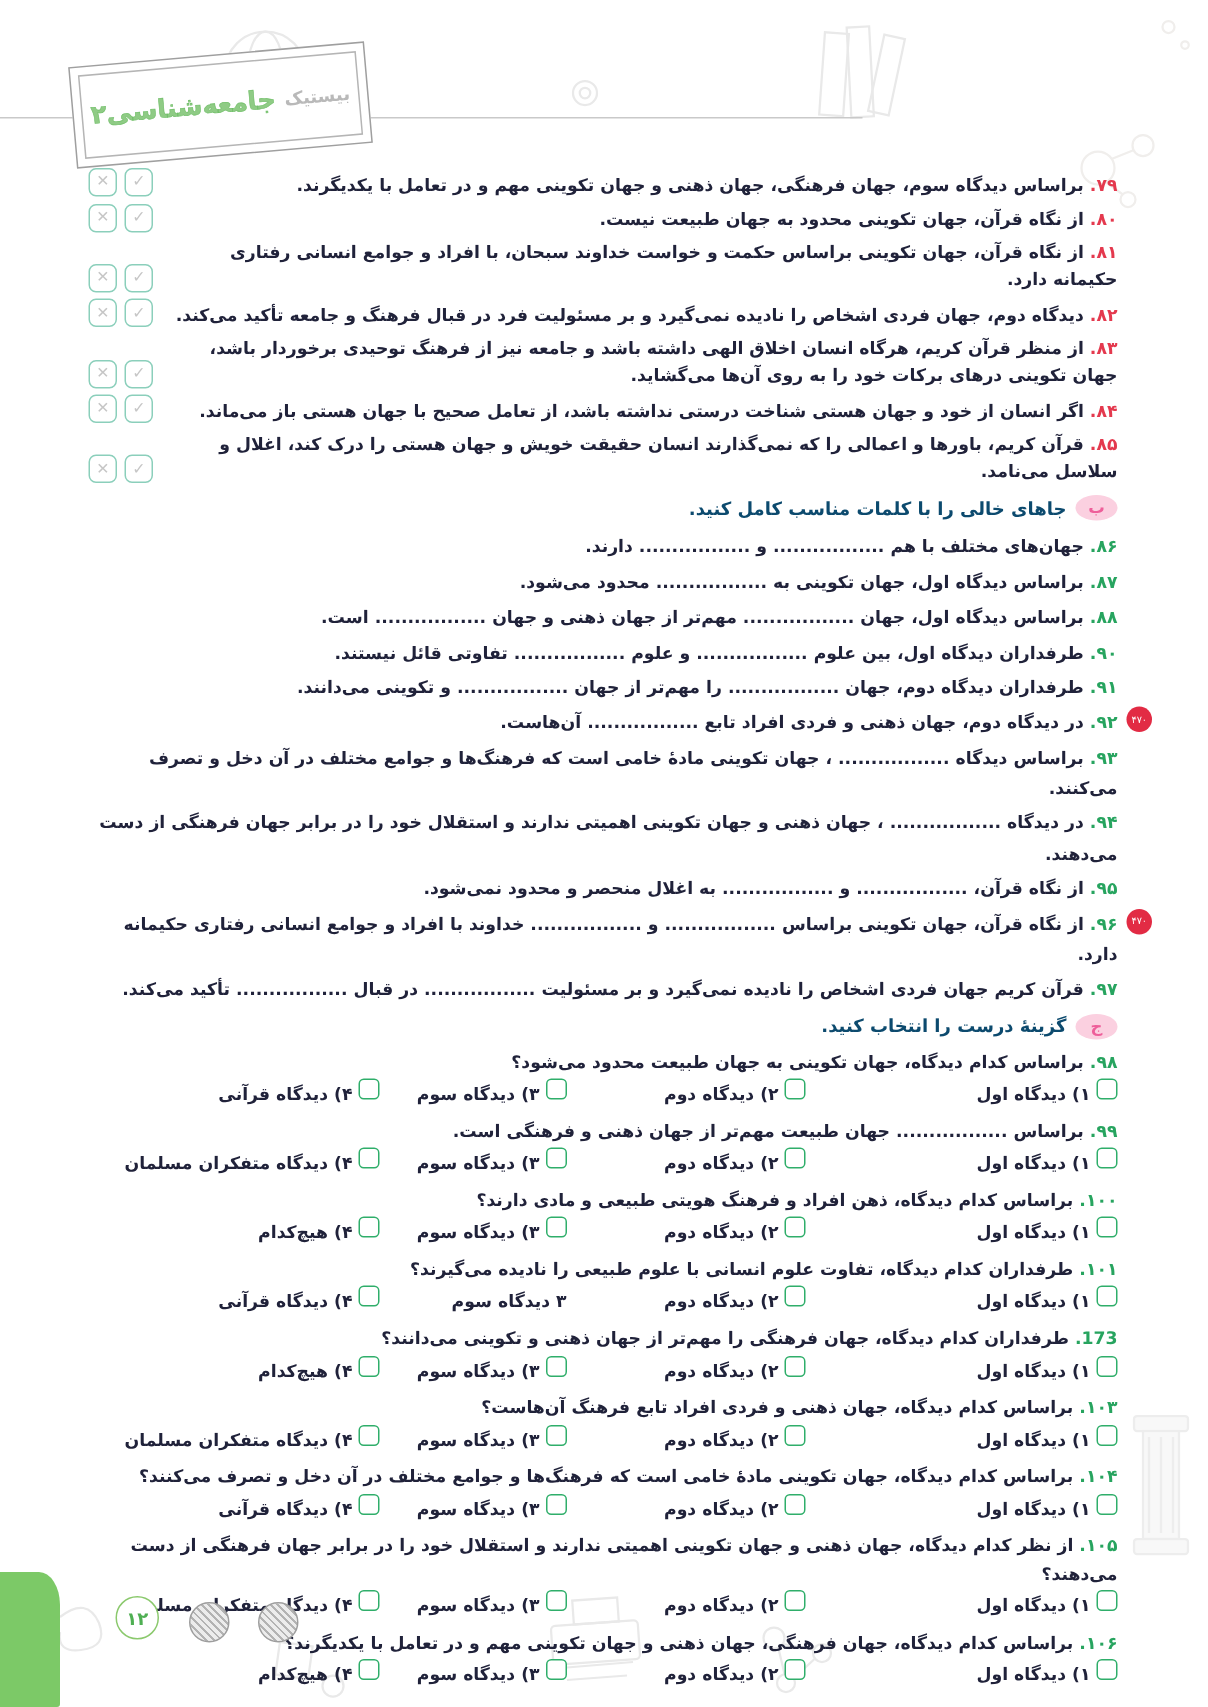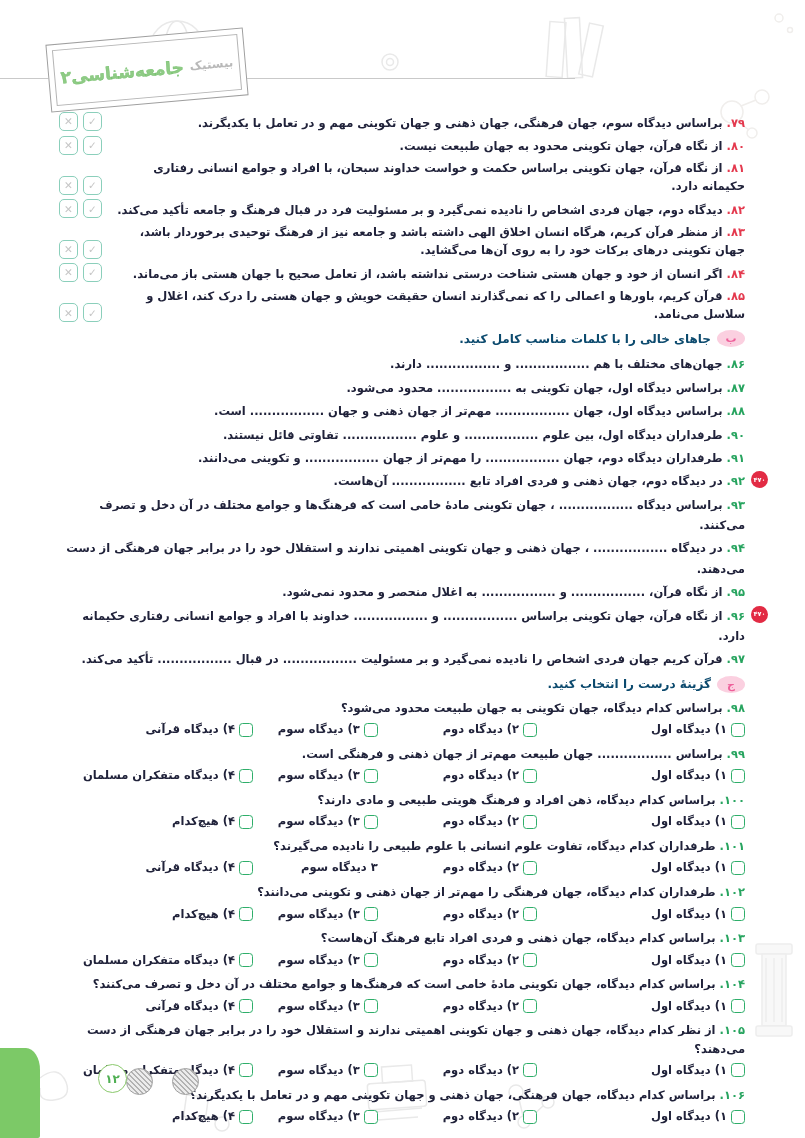--- a/index.html
+++ b/index.html
@@ -46,40 +46,40 @@
   .sec-badge{
     min-width:24px;height:17px;border-radius:50%;background:#fbd0e0;color:#ee5f9a;
     display:inline-flex;align-items:center;justify-content:center;
     font-size:11px;font-weight:bold;padding:0 2px;
   }
   .sec-title{color:#0c4a6e;font-size:12px;font-weight:bold;}
   
   .fill-row{position:relative;margin-bottom:3px;}
   .tag{
     position:absolute;right:-23px;top:1px;width:17px;height:17px;border-radius:50%;
-    background:#e22b44;color:#fff;font-size:6.5px;font-weight:bold;
+    background:#e22b44;color:#fff;font-size:6.5px;font-weight:normal;
     display:inline-flex;align-items:center;justify-content:center;letter-spacing:-.5px;
   }
   
   .mcq{margin-bottom:3px;}
   .mcq .qline{margin-bottom:2px;}
   .opts{display:grid;grid-template-columns:30% 23% 18% 29%;direction:rtl;margin-bottom:5px;align-items:center;}
-  .opt{display:flex;align-items:center;gap:4px;font-size:11.5px;font-weight:bold;line-height:1.8;}
+  .opt{display:flex;gap:4px;font-size:11.5px;font-weight:bold;line-height:1.8;}
   .optbox{
     width:12px;height:12px;min-width:12px;border:1.5px solid #2fae6a;border-radius:3.5px;background:#fff;display:inline-block;
   }
   
   .gray-circle{
     position:absolute;width:25px;height:25px;border-radius:50%;border:1px solid #9e9e9e;
     background:repeating-linear-gradient(45deg,#b3b3b3 0 1.3px,#ececec 1.3px 3.6px);
   }
   .page-circle{
     position:absolute;left:77px;top:1064px;width:27px;height:27px;border-radius:50%;
     border:1.6px solid #8bc96d;display:flex;align-items:center;justify-content:center;
-    color:#4faf53;font-size:12px;font-weight:bold;background:#fff;margin-left:21px;
+    color:#4faf53;font-size:12px;font-weight:bold;background:#fff;
   }
   .corner-block{
     position:absolute;left:0;top:1048px;width:40px;height:90px;background:#7cc967;
     border-radius:0 14px 2px 0 / 0 22px 2px 0;
   }
 </style>
 </head>
 <body>
 
 <svg class="deco" width="805" height="1138" viewBox="0 0 805 1138" fill="none" stroke="#e9e9e9" stroke-width="1.5">
@@ -471,21 +471,21 @@
 
             <div class="opt">
               <span class="optbox"></span>
               <span class="optlabel">۴) دیدگاه قرآنی</span>
             </div>
           </div>
       </div>
 
       <div class="mcq">
         <div class="qline">
-          <span class="qnum green">۱۰۲.</span>
+          <span class="qnum green">173.</span>
           <span class="qtext">طرفداران کدام دیدگاه، جهان فرهنگی را مهم‌تر از جهان ذهنی و تکوینی می‌دانند؟</span>
         </div>
         <div class="opts">
 
             <div class="opt">
               <span class="optbox"></span>
               <span class="optlabel">۱) دیدگاه اول</span>
             </div>
 
             <div class="opt">

